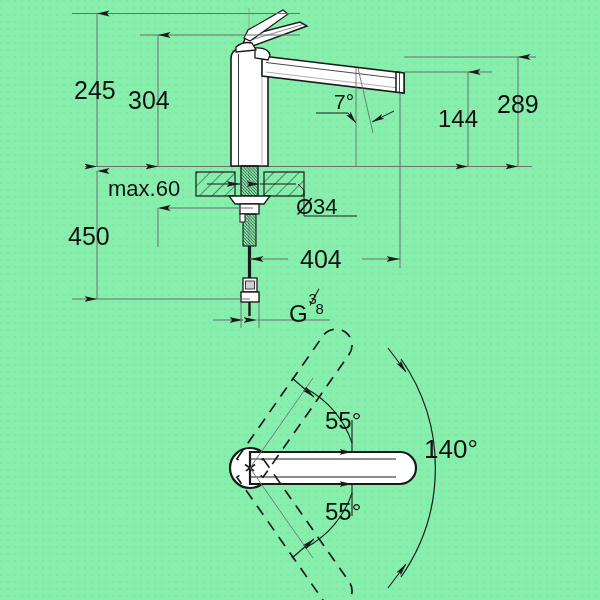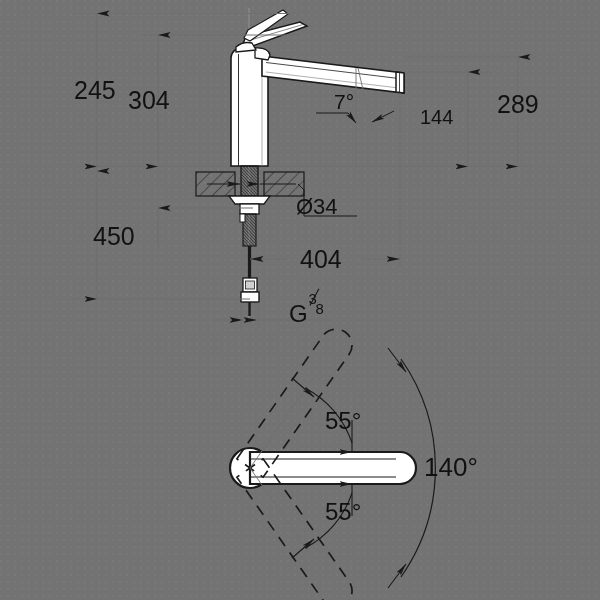--- a/index.html
+++ b/index.html
@@ -4,21 +4,21 @@
 <style>
   html, body {
     margin: 0;
     padding: 0;
     background: #ffffff;
   }
   #sheet {
     position: relative;
     width: 600px;
     height: 600px;
-    background: #737373;
+    background: #86efac;
     overflow: hidden;
     font-family: "Liberation Sans", sans-serif;
   }
   
   #paper-texture {
     position: absolute;
     inset: 0;
     background-image:
       radial-gradient(circle at 1px 1px, rgba(150,150,165,0.16) 0.7px, rgba(255,255,255,0) 1.1px);
     background-size: 7px 7px;
@@ -254,36 +254,37 @@
         <line x1="388" y1="348" x2="406" y2="372" stroke="#1a1a1a" stroke-width="1.1" marker-end="url(#arrAuto)"></line>
         <line x1="388" y1="588" x2="406" y2="564" stroke="#1a1a1a" stroke-width="1.1" marker-end="url(#arrAuto)"></line>
       </g>
     </g>
   </svg>
 
   <div class="dim-text" style="left:74px; top:78px; font-size:25px;">245</div>
 
   <div class="dim-text" style="left:128px; top:88px; font-size:25px;">304</div>
 
-
-  <div class="dim-text" style="left:68px; top:224px; font-size:25px;margin-left:25px;">450</div>
+  <div class="dim-text" style="left:108px; top:178px; font-size:22px;">max.60</div>
+
+  <div class="dim-text" style="left:68px; top:224px; font-size:25px;">450</div>
 
   <div class="dim-text" style="left:296px; top:196px; font-size:22px;">Ø34</div>
 
   <div class="dim-text" style="left:300px; top:247px; font-size:25px;">404</div>
 
   <div class="dim-text" style="left:334px; top:91px; font-size:21px;">7°</div>
 
-  <div class="dim-text" style="left:420px; top:107px; font-size:20px;">144</div>
+  <div class="dim-text" style="left:438px; top:107px; font-size:24px;">144</div>
 
   <div class="dim-text" style="left:497px; top:92px; font-size:25px;">289</div>
 
   <div class="dim-text" style="left:289px; top:298px; font-size:24px;">
     <span>G</span><span class="frac"><span class="num">3</span><span class="bar"></span><span class="den">8</span></span>
   </div>
 
   <div class="dim-text" style="left:325px; top:409px; font-size:24px;">55°</div>
 
   <div class="dim-text" style="left:325px; top:500px; font-size:24px;">55°</div>
 
-  <div class="dim-text" style="left:424px; top:454px; font-size:26px;">140°</div>
+  <div class="dim-text" style="left:424px; top:436px; font-size:26px;">140°</div>
 
 </div>
 
 </body></html>

